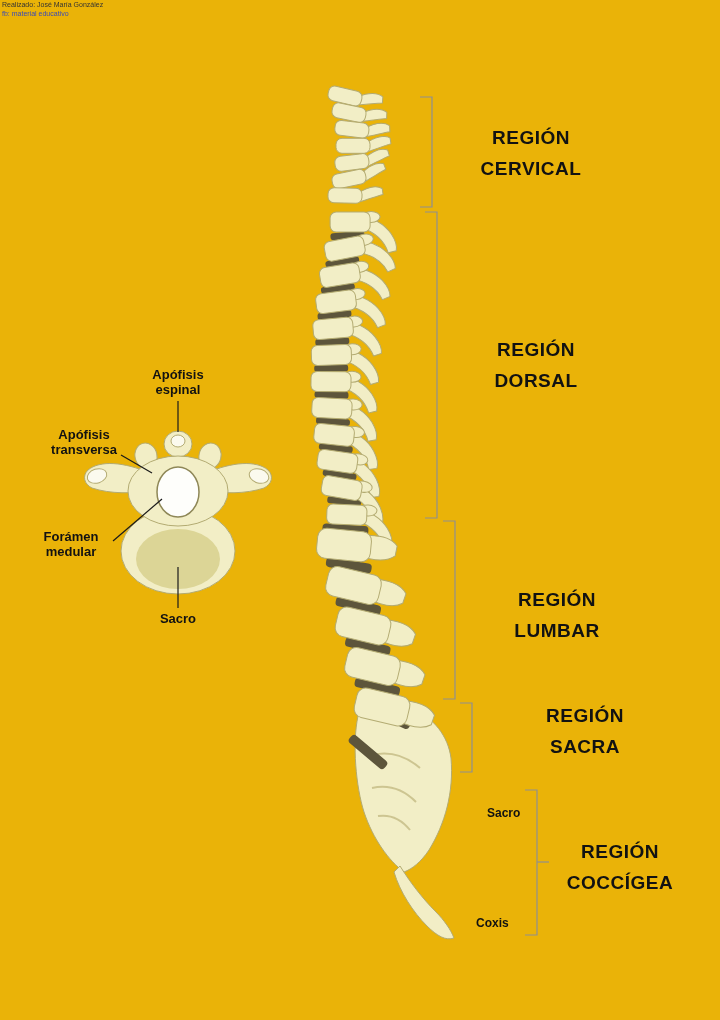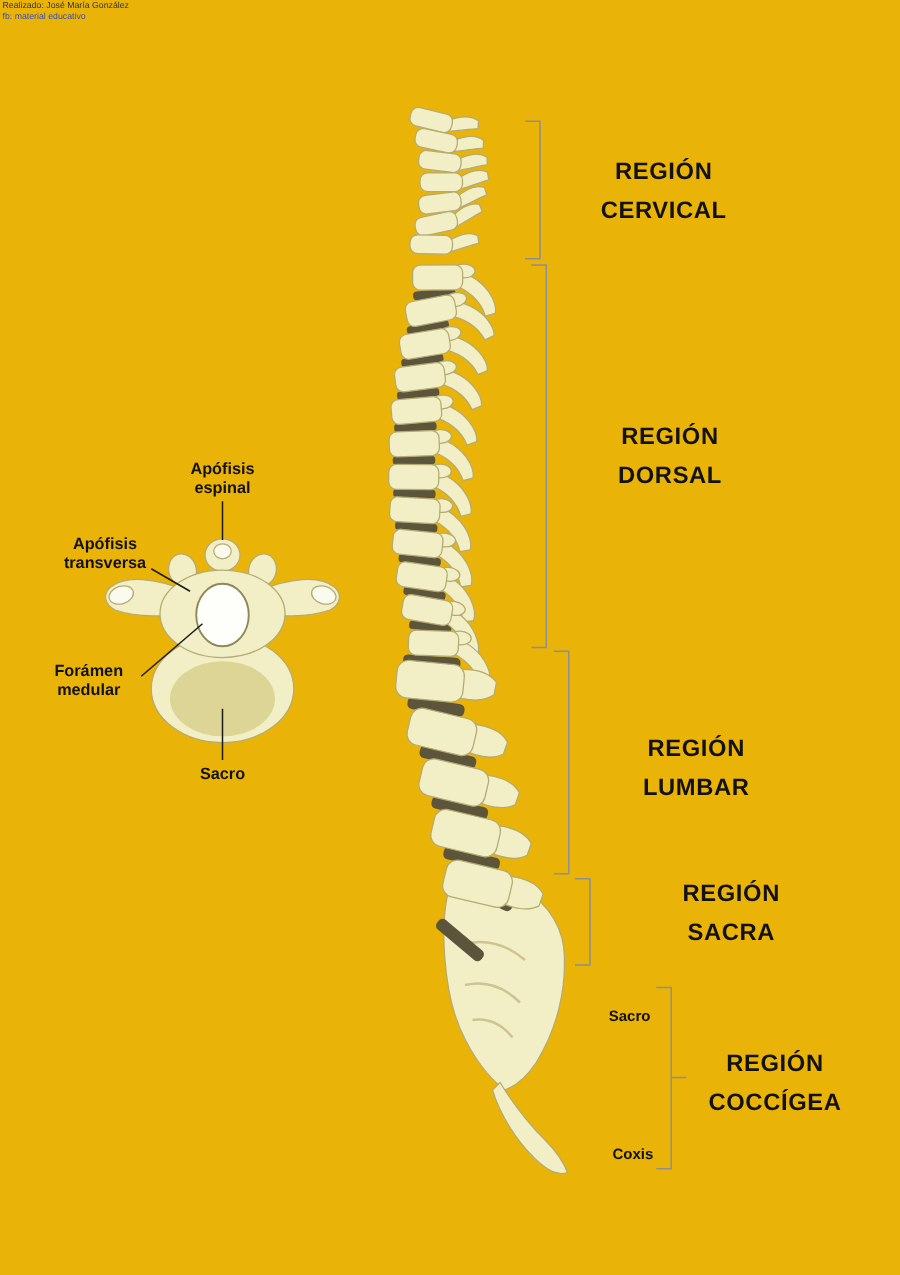--- a/index.html
+++ b/index.html
@@ -145,21 +145,21 @@
   <div class="region-label" style="left:536px;top:334px">REGIÓN
 DORSAL</div>
   <div class="region-label" style="left:557px;top:584px">REGIÓN
 LUMBAR</div>
   <div class="region-label" style="left:585px;top:700px">REGIÓN
 SACRA</div>
   <div class="region-label" style="left:620px;top:836px">REGIÓN
 COCCÍGEA</div>
 
   <div class="bone-label" style="left:487px;top:806px">Sacro</div>
-  <div class="bone-label" style="left:490px;top:916px">Coxis</div>
+  <div class="bone-label" style="left:476px;top:916px">Coxis</div>
 
   <div class="small-label" style="left:178px;top:367px">Apófisis
 espinal</div>
   <div class="small-label" style="left:84px;top:427px">Apófisis
 transversa</div>
   <div class="small-label" style="left:71px;top:529px">Forámen
 medular</div>
   <div class="small-label" style="left:178px;top:611px">Sacro</div>
 
 </div>

